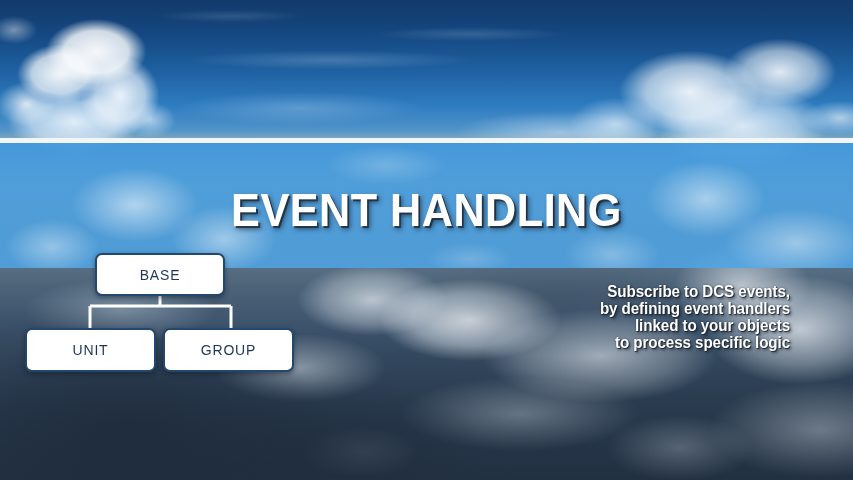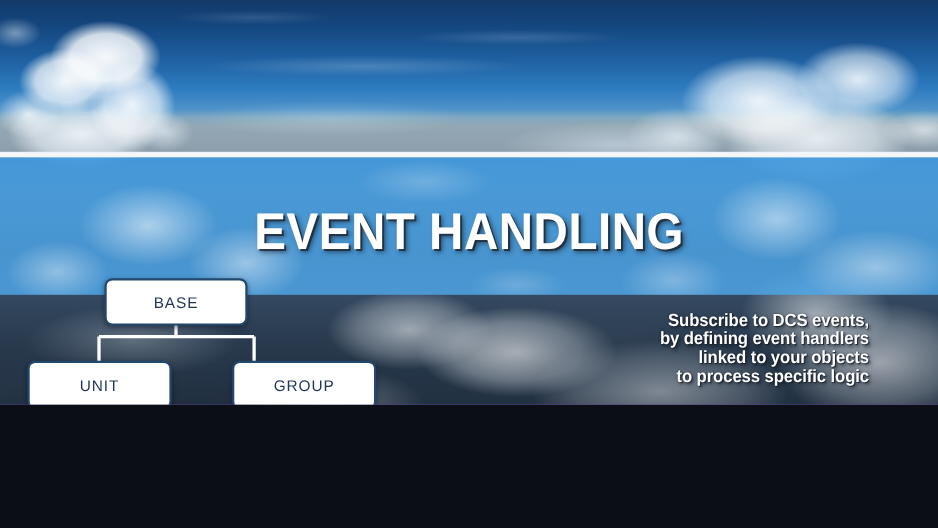--- a/index.html
+++ b/index.html
@@ -4,24 +4,24 @@
 <title>Event Handling</title>
 <style>
   html, body {
     margin: 0;
     padding: 0;
     background: #0b0e14;
   }
   #slide {
     position: relative;
     width: 853px;
-    height: 368px;
+    height: 480px;
     overflow: hidden;
     font-family: "Liberation Sans", sans-serif;
-    background: #8b5cf6;
+    background: #701a75;
   }
 
   
   .bg-layer { position: absolute; left: 0; top: 0; width: 100%; height: 100%; }
 
   
   .sky-base {
     background:
       linear-gradient(to bottom,
         #123a6b 0%,
@@ -170,21 +170,21 @@
     font-weight: 400;
     letter-spacing: .8px;
     display: flex;
     align-items: center;
     justify-content: center;
     box-shadow: 0 2px 5px rgba(10,20,34,.45);
     box-sizing: border-box;
   }
   .node-base  { left: 95px; top: 253px; width: 130px; height: 43px; }
   .node-unit  { left: 25px; top: 328px; width: 131px; height: 44px; }
-  .node-group { left: 163px; top: 328px; width: 131px; height: 44px; margin-left: 48px; }
+  .node-group { left: 163px; top: 328px; width: 131px; height: 44px; }
 
   .connector { position: absolute; left: 0; top: 240px; width: 360px; height: 140px; overflow: visible; }
 
   
   .caption {
     position: absolute;
     right: 63px;
     top: 283px;
     width: 360px;
     text-align: right;

